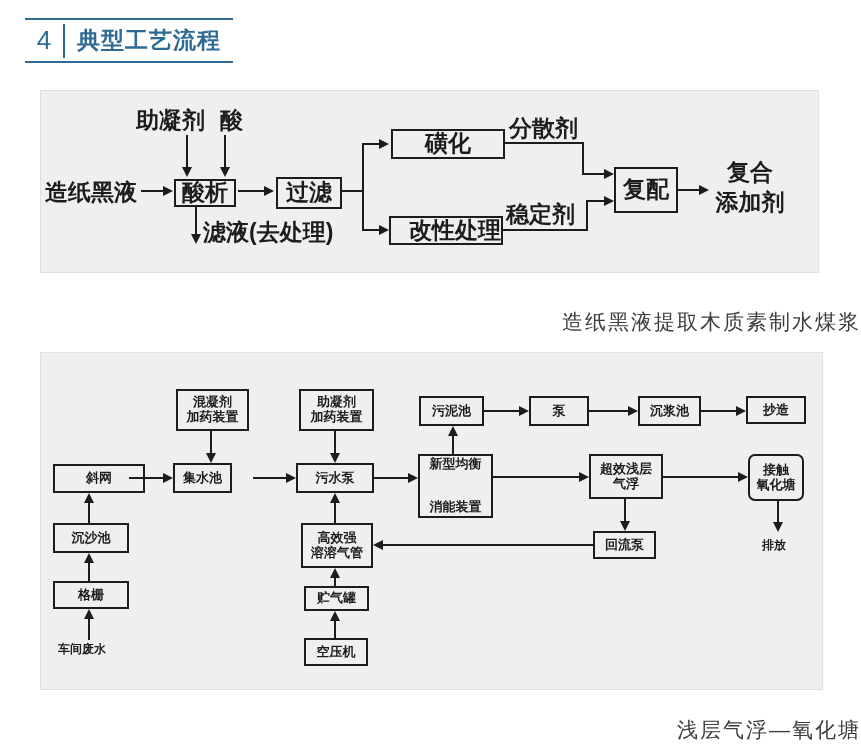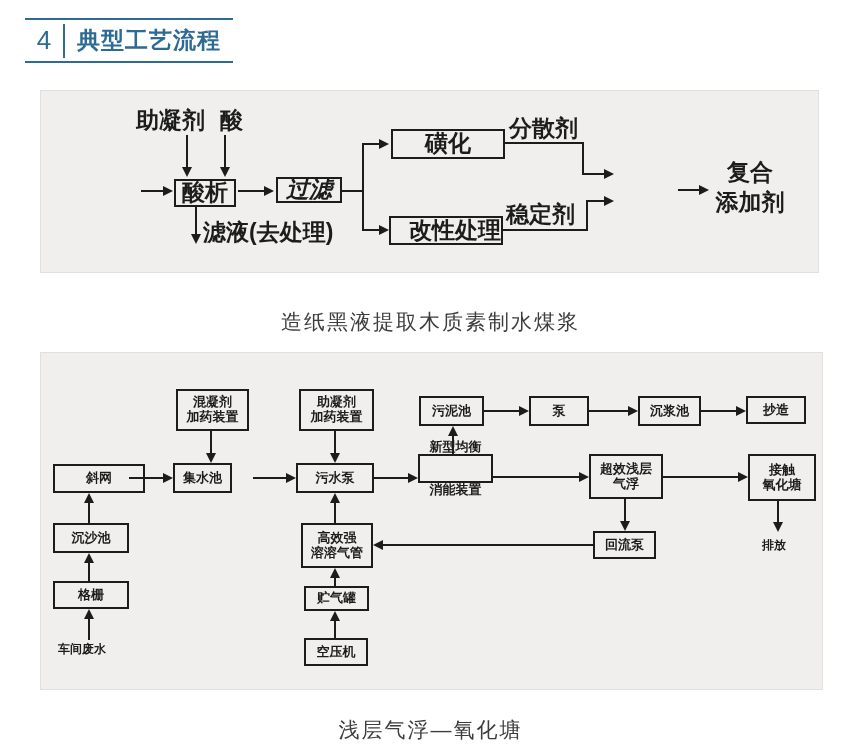--- a/index.html
+++ b/index.html
@@ -36,59 +36,63 @@
   .lbl.two{white-space:normal;text-align:center;line-height:1.3;}
 
   .hl{position:absolute;height:2px;background:var(--ln);}
   .vl{position:absolute;width:2px;background:var(--ln);}
   .ah{position:absolute;width:0;height:0;}
   .ah.r{border-top:5px solid transparent;border-bottom:5px solid transparent;border-left:10px solid var(--ln);}
   .ah.l{border-top:5px solid transparent;border-bottom:5px solid transparent;border-right:10px solid var(--ln);}
   .ah.u{border-left:5px solid transparent;border-right:5px solid transparent;border-bottom:10px solid var(--ln);}
   .ah.d{border-left:5px solid transparent;border-right:5px solid transparent;border-top:10px solid var(--ln);}
 
-  .caption{position:absolute;left:0;width:100%;text-align:center;color:var(--cap);
+  .caption{position:absolute;left:0;width:100%;text-align:right;color:var(--cap);
            font-size:21px;font-weight:500;letter-spacing:2px;}
   #cap1{top:308px;}
   #cap2{top:716px;}
 </style>
 </head>
 <body>
 
 <div class="page">
 
   <div class="hdr">
     <div class="hdr-num">4</div>
     <div class="hdr-sep"></div>
     <div class="hdr-title">典型工艺流程</div>
   </div>
 
   <div class="diag f1" id="diag1">
 
     <div class="lbl" style="left:95px;top:14px;">助凝剂</div>
     <div class="lbl" style="left:179px;top:14px;">酸</div>
+    <div class="lbl" style="left:4px;top:86px;">造纸黑液</div>
     <div class="lbl" style="left:162px;top:126px;">滤液(去处理)</div>
     <div class="lbl" style="left:468px;top:22px;">分散剂</div>
     <div class="lbl" style="left:465px;top:108px;">稳定剂</div>
     <div class="lbl two" style="left:668px;top:67px;width:82px;">
       <span>复合</span><br>
       <span>添加剂</span>
     </div>
 
     <div class="box" style="left:133px;top:88px;width:62px;height:28px;">
         <span>酸析</span>
       </div>
-    <div class="box" style="left:235px;top:86px;width:66px;height:26px;font-style:italic;">
+    <div class="box" style="left:235px;top:86px;width:66px;height:32px;">
         <span>过滤</span>
       </div>
     <div class="box" style="left:350px;top:38px;width:114px;height:30px;">
         <span>磺化</span>
       </div>
     <div class="box" style="left:348px;top:125px;width:114px;height:29px;align-items:flex-end;">
         <span>改性处理</span>
+      </div>
+    <div class="box" style="left:573px;top:76px;width:64px;height:46px;">
+        <span>复配</span>
       </div>
 
     <div class="vl" style="left:145px;top:44px;height:32px;"></div>
     <div class="ah d" style="left:141px;top:76px;"></div>
     <div class="vl" style="left:183px;top:44px;height:32px;"></div>
     <div class="ah d" style="left:179px;top:76px;"></div>
     <div class="hl" style="left:100px;top:99px;width:22px;"></div>
     <div class="ah r" style="left:122px;top:95px;"></div>
     <div class="hl" style="left:197px;top:99px;width:26px;"></div>
     <div class="ah r" style="left:223px;top:95px;"></div>
@@ -139,29 +143,29 @@
 
     <div class="box" style="left:12px;top:111px;width:92px;height:29px;">
         <span>斜网</span>
       </div>
     <div class="box" style="left:132px;top:110px;width:59px;height:30px;">
         <span>集水池</span>
       </div>
     <div class="box" style="left:255px;top:110px;width:78px;height:30px;">
         <span>污水泵</span>
       </div>
-    <div class="box" style="left:377px;top:101px;width:75px;height:29px;gap:28px;">
+    <div class="box" style="left:377px;top:101px;width:75px;height:64px;gap:28px;">
       <span>新型均衡</span>
       <span>消能装置</span>
     </div>
     <div class="box" style="left:548px;top:101px;width:74px;height:45px;">
       <span>超效浅层</span>
       <span>气浮</span>
     </div>
-    <div class="box" style="left:707px;top:101px;width:68px;height:47px;">
+    <div class="box" style="left:707px;top:101px;width:56px;height:47px;border-radius:7px;">
       <span>接触</span>
       <span>氧化塘</span>
     </div>
 
     <div class="box" style="left:12px;top:170px;width:76px;height:30px;">
         <span>沉沙池</span>
       </div>
     <div class="box" style="left:260px;top:170px;width:72px;height:45px;">
       <span>高效强</span>
       <span>溶溶气管</span>

